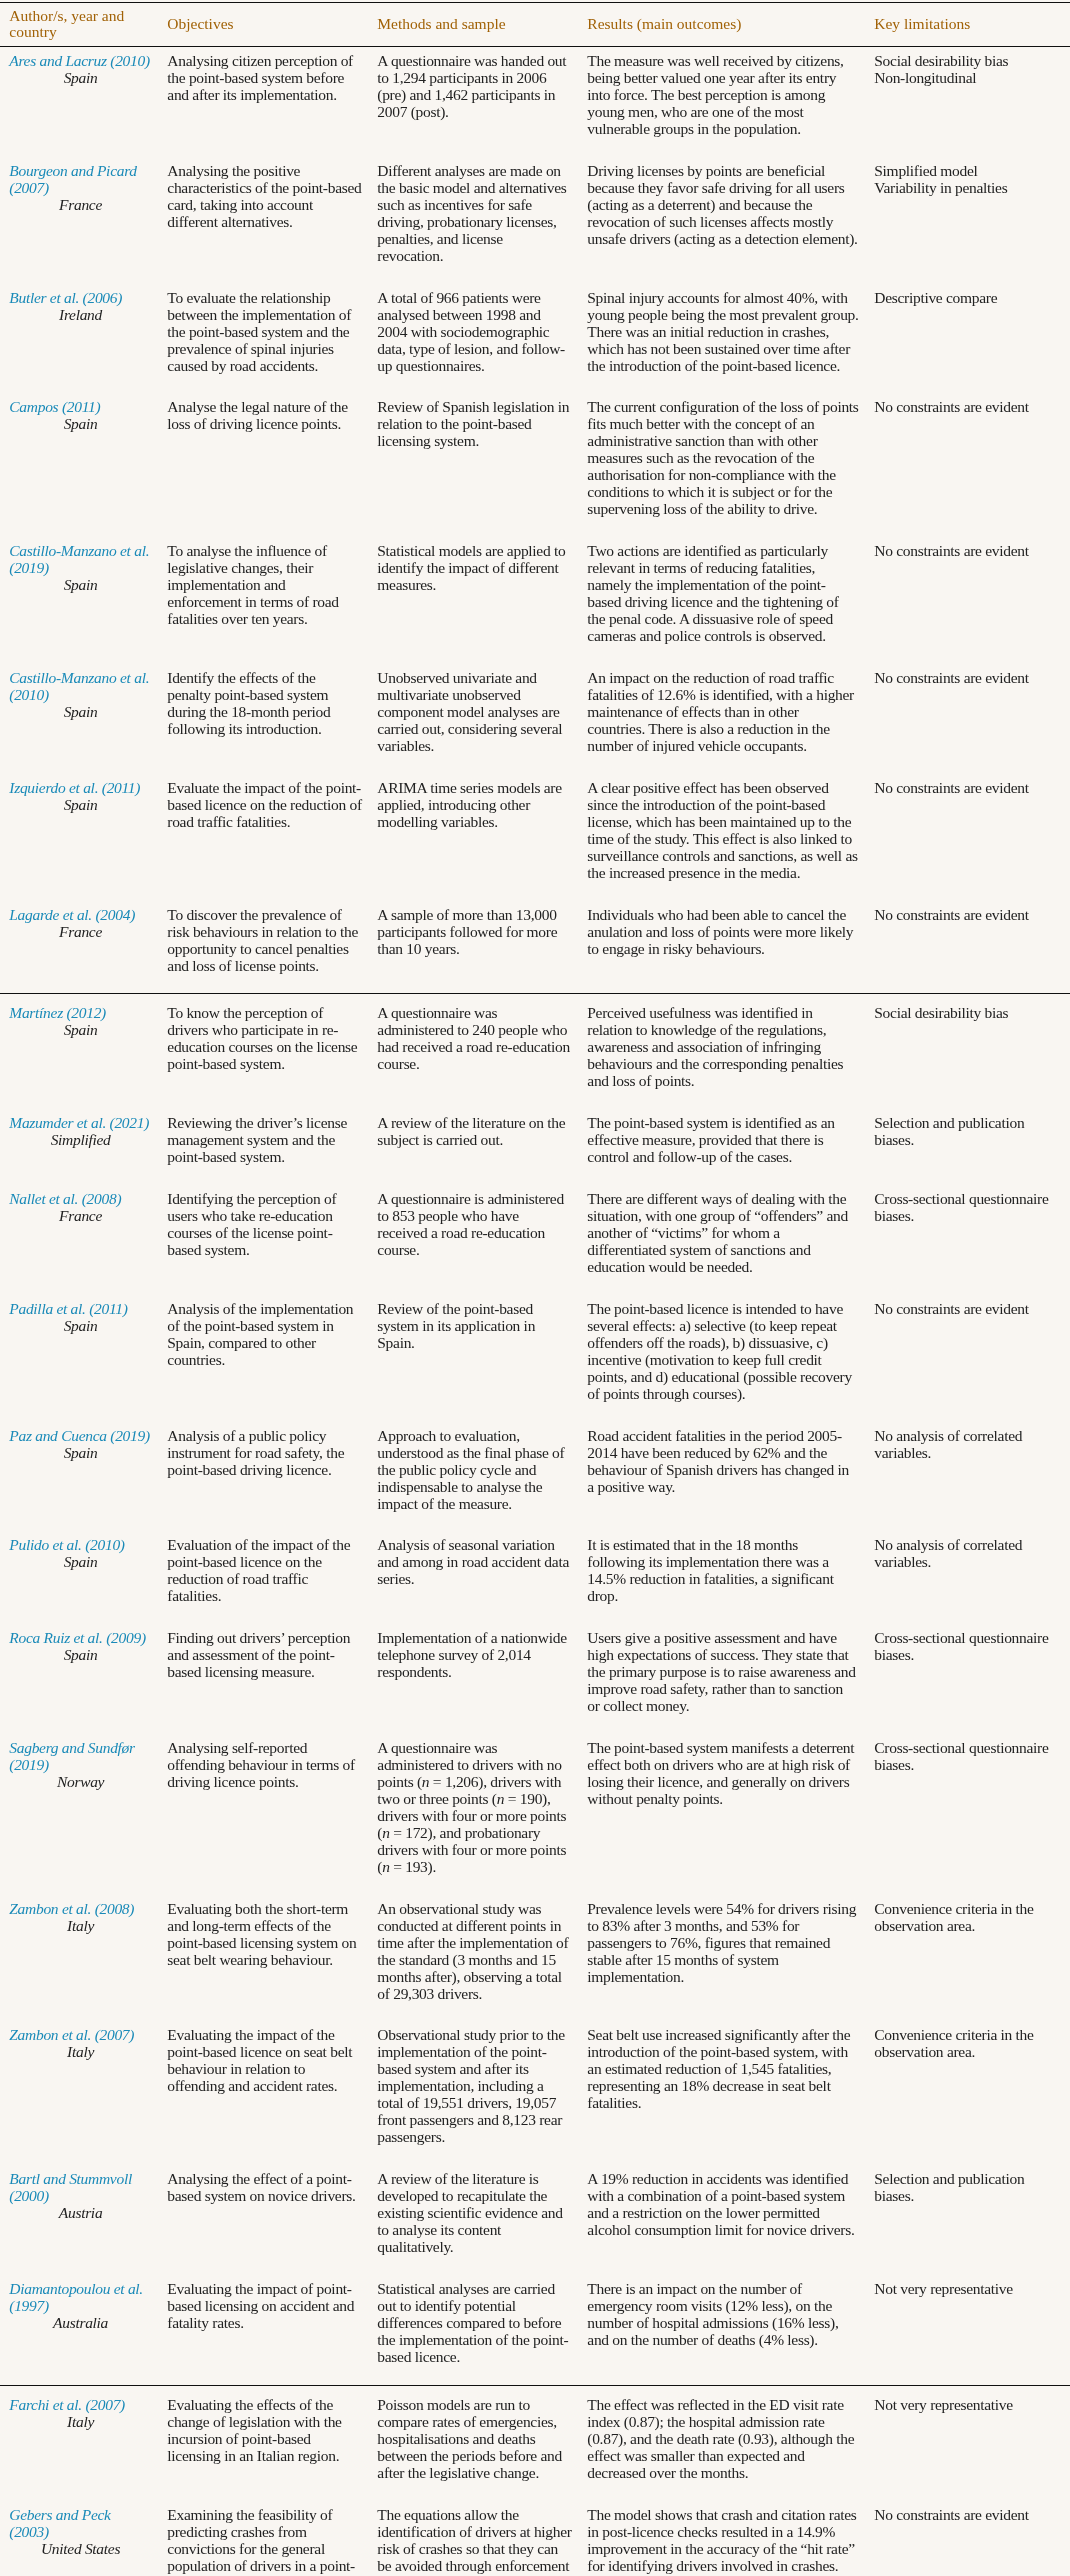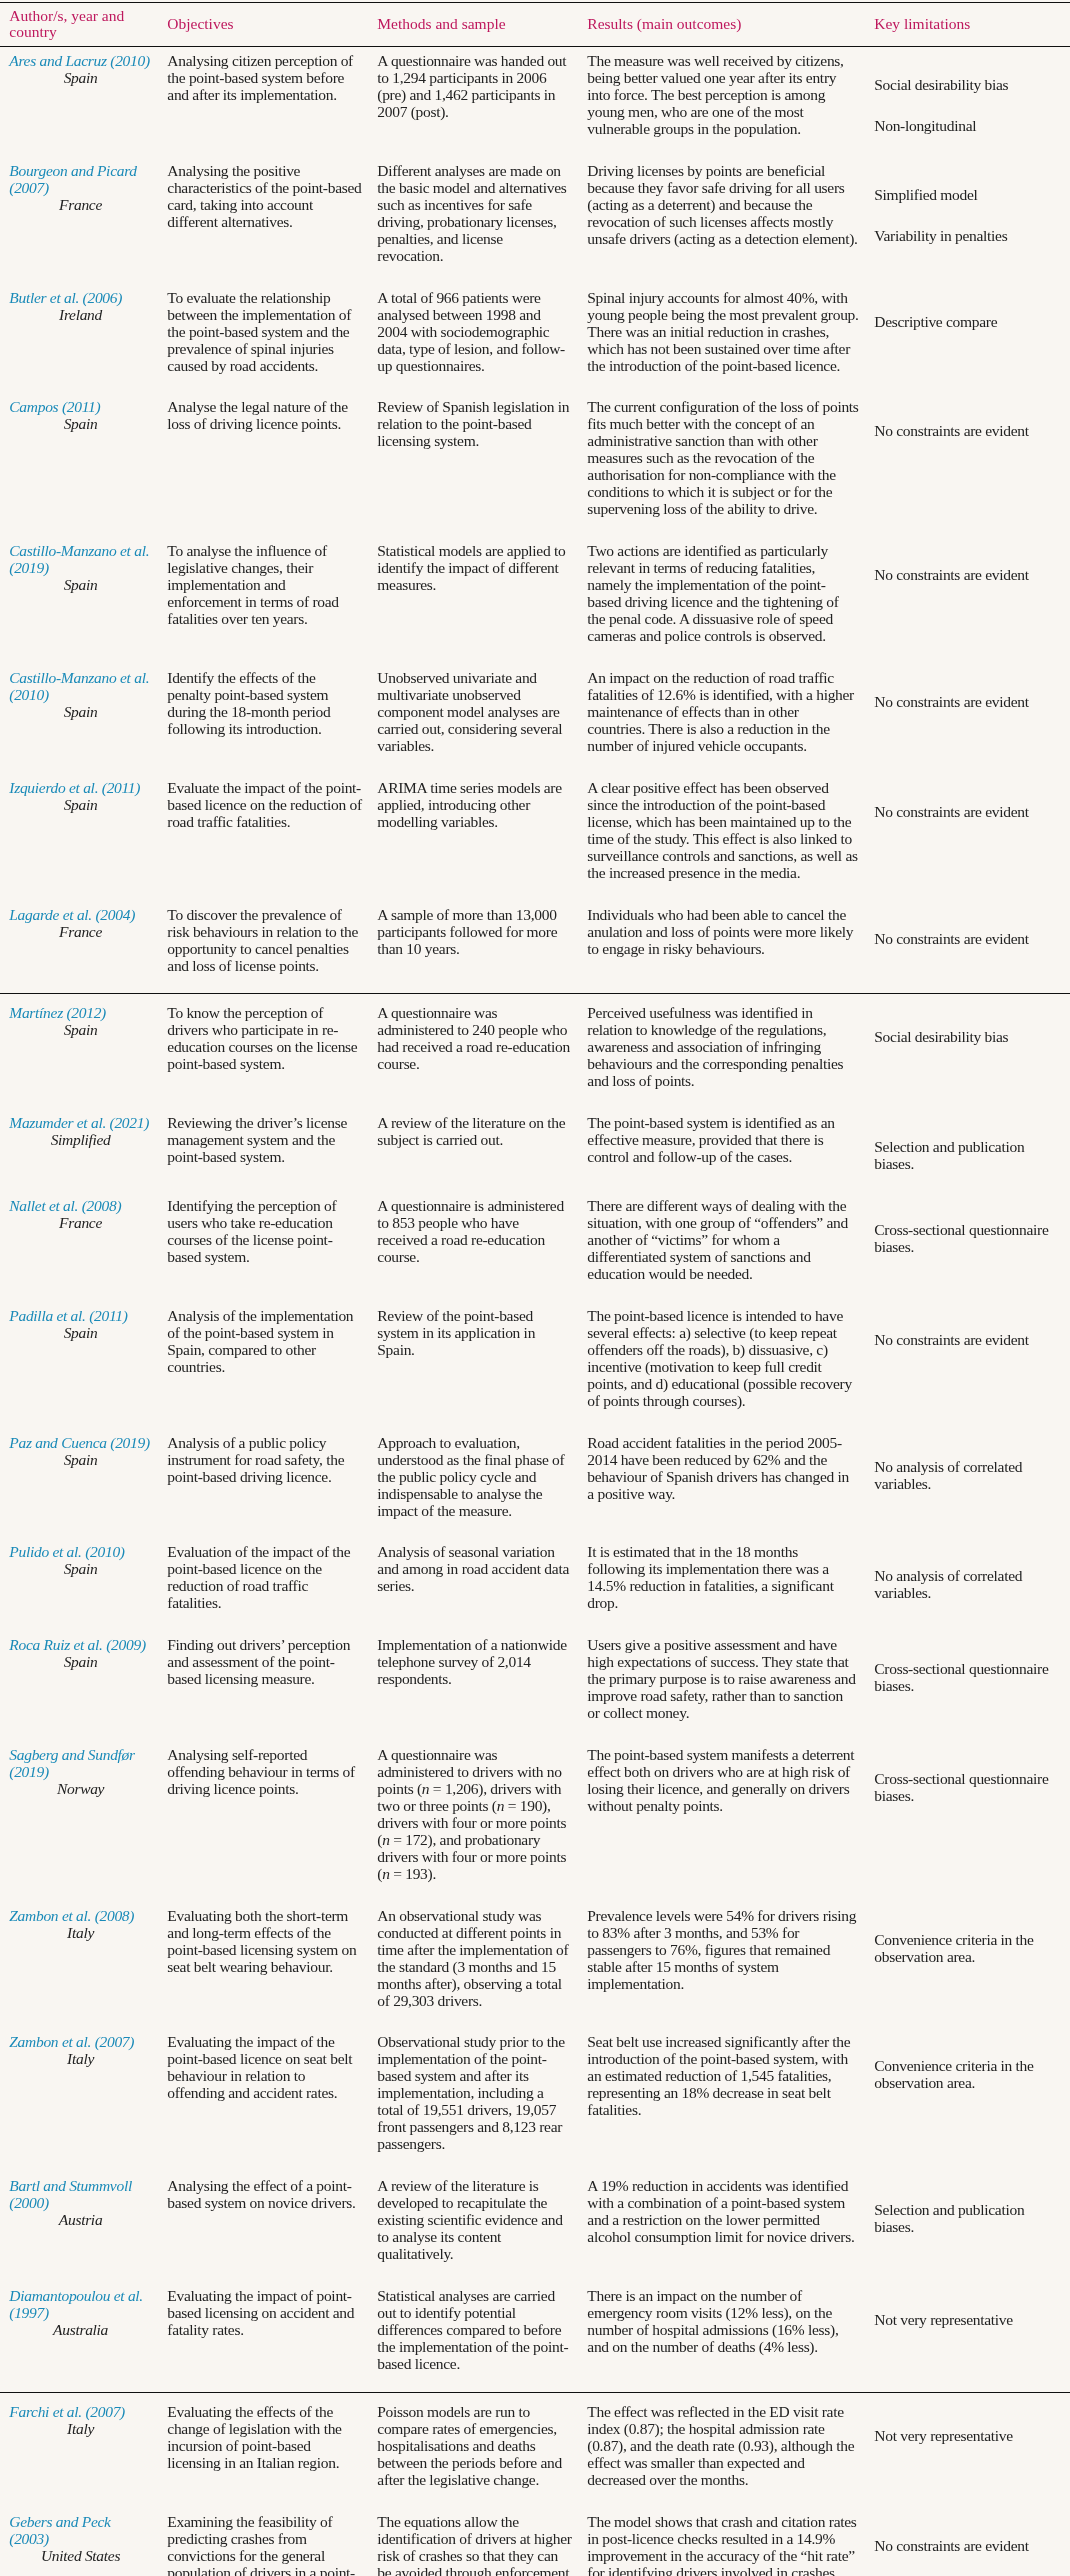--- a/index.html
+++ b/index.html
@@ -21,33 +21,33 @@
   col.c4 { width: 287px; }
   col.c5 { width: 205px; }
   thead tr { border-top: 1.5px solid #111; border-bottom: 1.5px solid #111; }
   th {
     font-weight: normal;
     text-align: left;
     vertical-align: middle;
     font-size: 15.5px;
     line-height: 16.5px;
     padding: 5.2px 6.2px 5.2px 9.3px;
-    color: #be185d;
+    color: #a16207;
   }
   td {
     vertical-align: top;
     font-size: 15.5px;
     line-height: 17px;
     padding: 5.2px 6.2px 19.6px 9.3px;
     letter-spacing: -0.3px;
   }
   td.author { padding-left: 9.3px; font-style: italic; }
   .ref { color: #1a8ab8; display: block; cursor: pointer; }
   .country { display: block; text-align: center; }
-  .lim { display: block; margin-top: 24px; }
+  .lim { display: block; }
   tr.section-break td { border-top: 1.5px solid #111; padding-top: 10.3px; }
   tbody tr:last-child { border-bottom: 2.1px solid #111; }
   em.n { font-style: italic; }
 </style>
 </head>
 <body>
 
 <table class="review">
   <colgroup>
     <col class="c1">

